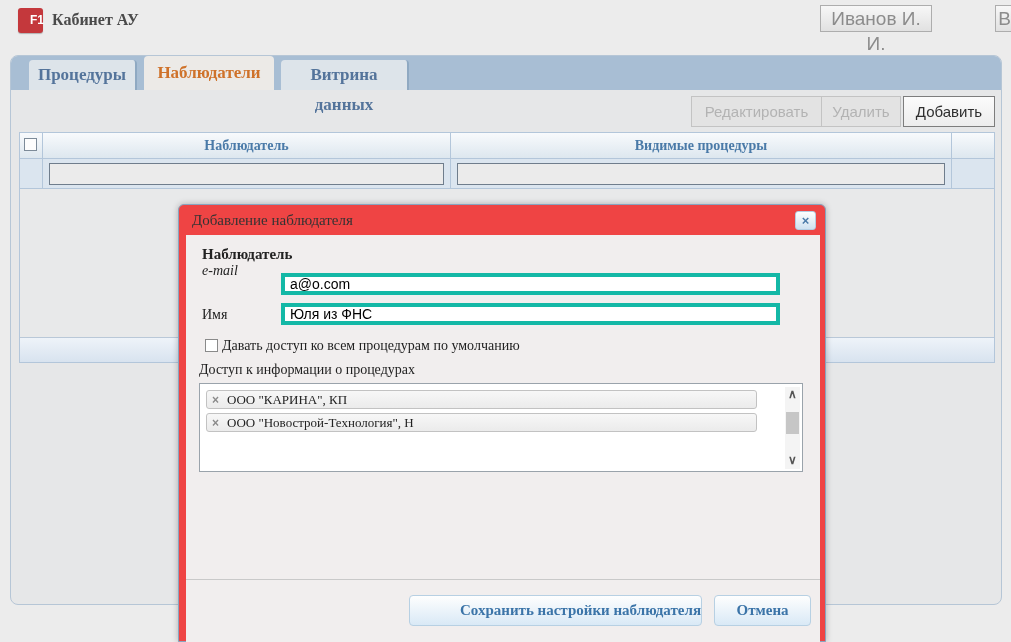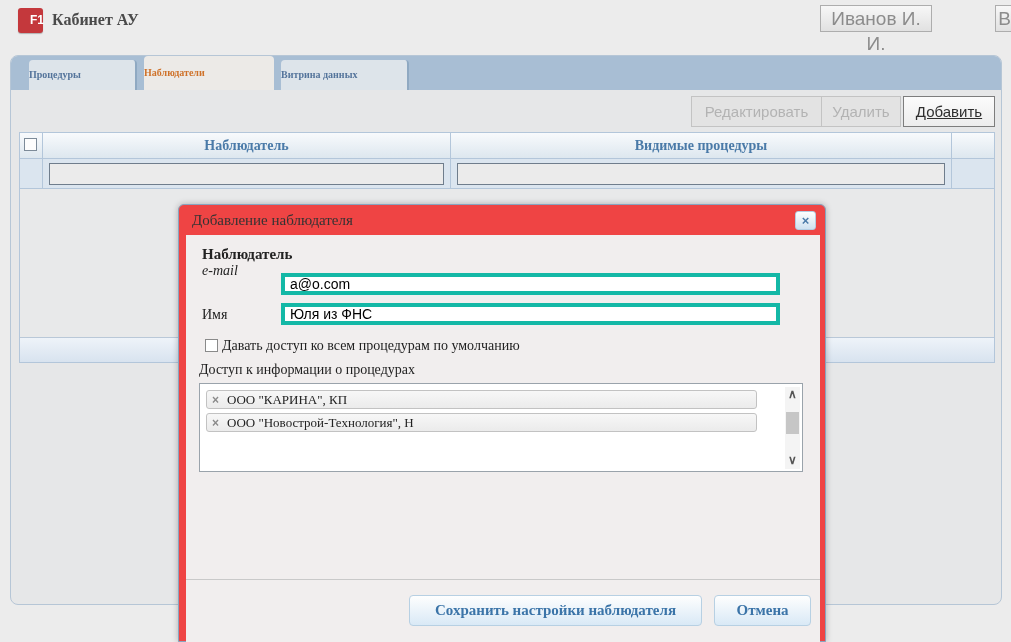--- a/index.html
+++ b/index.html
@@ -21,33 +21,33 @@
   .hdr-btn { position:absolute; top:5px; height:27px; background:linear-gradient(#f7f7f7,#e1e1e1);
              border:1px solid #adadad; color:#8c8c8c; font-size:19px; text-align:center; line-height:25px; }
   .user-btn { left:820px; width:112px; }
   .logout-btn { left:995px; width:63px; }
 
   
   .panel { position:absolute; left:10px; top:55px; width:992px; height:550px;
            background:#e6e7e8; border:1px solid #b6c6d6; border-radius:8px; }
   .tabbar { position:absolute; left:0; top:0; width:100%; height:34px; background:#a8bed4;
             border-radius:7px 7px 0 0; }
-  .tab { position:absolute; bottom:0; font-size:10px; font-weight:bold; text-align:left;
+  .tab { position:absolute; bottom:0; font-size:17px; font-weight:bold; text-align:center;
          border-radius:4px 4px 0 0; cursor:default; }
   .tab-inactive { height:30px; line-height:30px; background:#dde4ea; color:#54749b;
                   border-right:2px solid #8fa9c2; }
   .tab-active { height:34px; line-height:34px; background:#eceae7; color:#cf722a; }
   .tab-1 { left:18px;  width:108px; }
   .tab-2 { left:133px; width:130px; }
   .tab-3 { left:270px; width:128px; }
 
   
   .toolbar-btn { position:absolute; top:40px; height:31px; font-size:15px; text-align:center; line-height:29px; }
   .tb-disabled { background:#e3e3e3; border:1px solid #c3c3c3; color:#b3b3b3; }
-  .tb-enabled  { background:linear-gradient(#fbfbfb,#ededed); border:1px solid #7d7d7d; color:#2f2f2f;text-decoration:underline; }
+  .tb-enabled  { background:linear-gradient(#fbfbfb,#ededed); border:1px solid #7d7d7d; color:#2f2f2f; }
   .tb-edit { left:680px; width:131px; }
   .tb-del  { left:810px; width:80px;  }
   .tb-add  { left:892px; width:92px;  }
 
   
   .grid { position:absolute; left:8px; top:76px; width:976px; border:1px solid #b3c6da; background:#e8e9ea; }
   .grid-row { display:flex; width:100%; }
   .g-head { height:25px; background:linear-gradient(#f8fafc,#dde7ef); }
   .g-filter { height:31px; background:#dbe5ef; border-top:1px solid #b3c6da; border-bottom:1px solid #b3c6da; }
   .g-cell { border-right:1px solid #b3c6da; position:relative; }
@@ -93,21 +93,21 @@
   .lb-scroll { position:absolute; right:2px; top:3px; width:15px; height:82px; background:#f4f4f4; }
   .sc-arrow { position:absolute; left:0; width:15px; height:16px; color:#555; font-size:12px; font-weight:bold;
               text-align:center; line-height:14px; font-family:"Liberation Sans", sans-serif; cursor:pointer; }
   .sc-up { top:0; } .sc-down { bottom:0; }
   .sc-thumb { position:absolute; left:1px; top:25px; width:13px; height:22px; background:#c6c6c6; cursor:grab; }
 
   .footer-divider { position:absolute; left:0; top:344px; width:634px; border-top:1px solid #c9c9c9; }
   .dlg-btn { position:absolute; top:360px; height:31px; background:linear-gradient(#fefefe,#d9e9f6);
              border:1px solid #b7d0e3; border-radius:4px; color:#3b74a8; font-weight:bold; font-size:15px;
              text-align:center; line-height:29px; cursor:pointer; }
-  .btn-save { left:223px; width:293px; }
+  .btn-save { left:223px; width:293px;text-align:right; }
   .btn-cancel { left:528px; width:97px; }
 </style>
 </head>
 <body>
 
 <div class="app-header">
   <div class="logo">F1</div>
   <div class="app-title serif">Кабинет АУ</div>
   <div class="hdr-btn user-btn">Иванов И. И.</div>
   <div class="hdr-btn logout-btn">Выйти</div>

